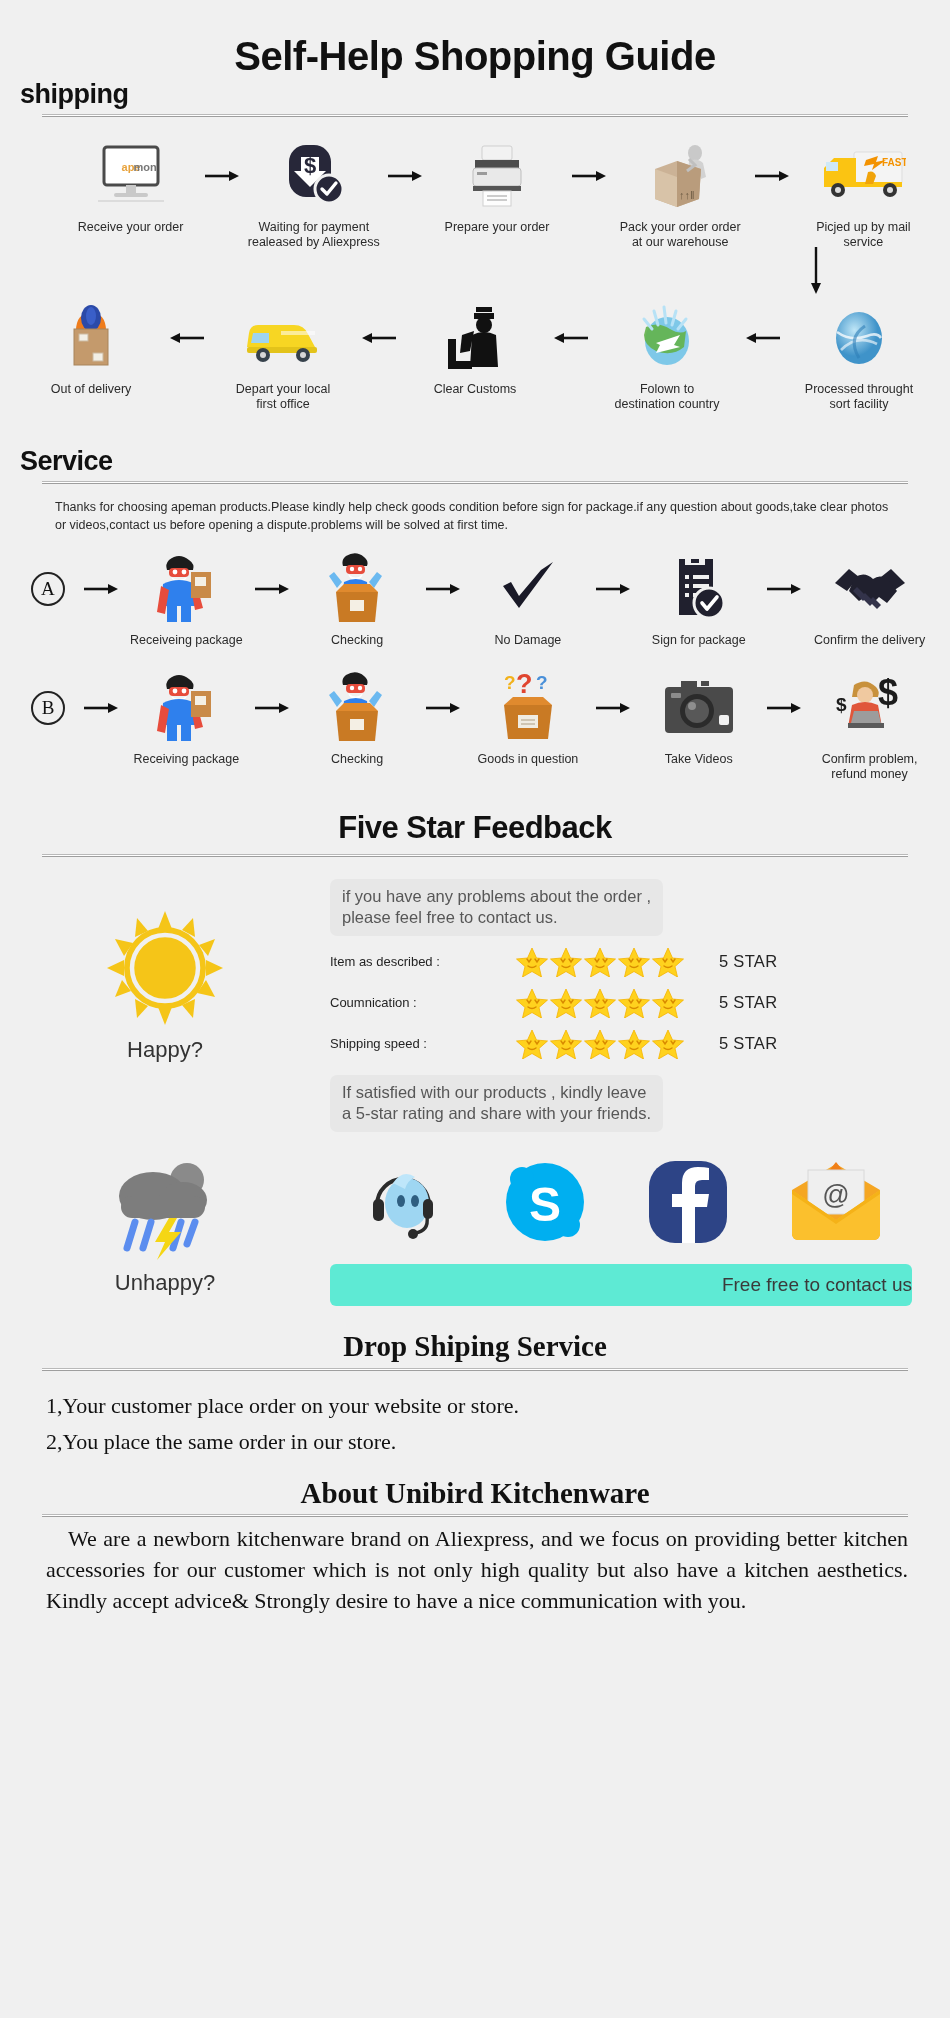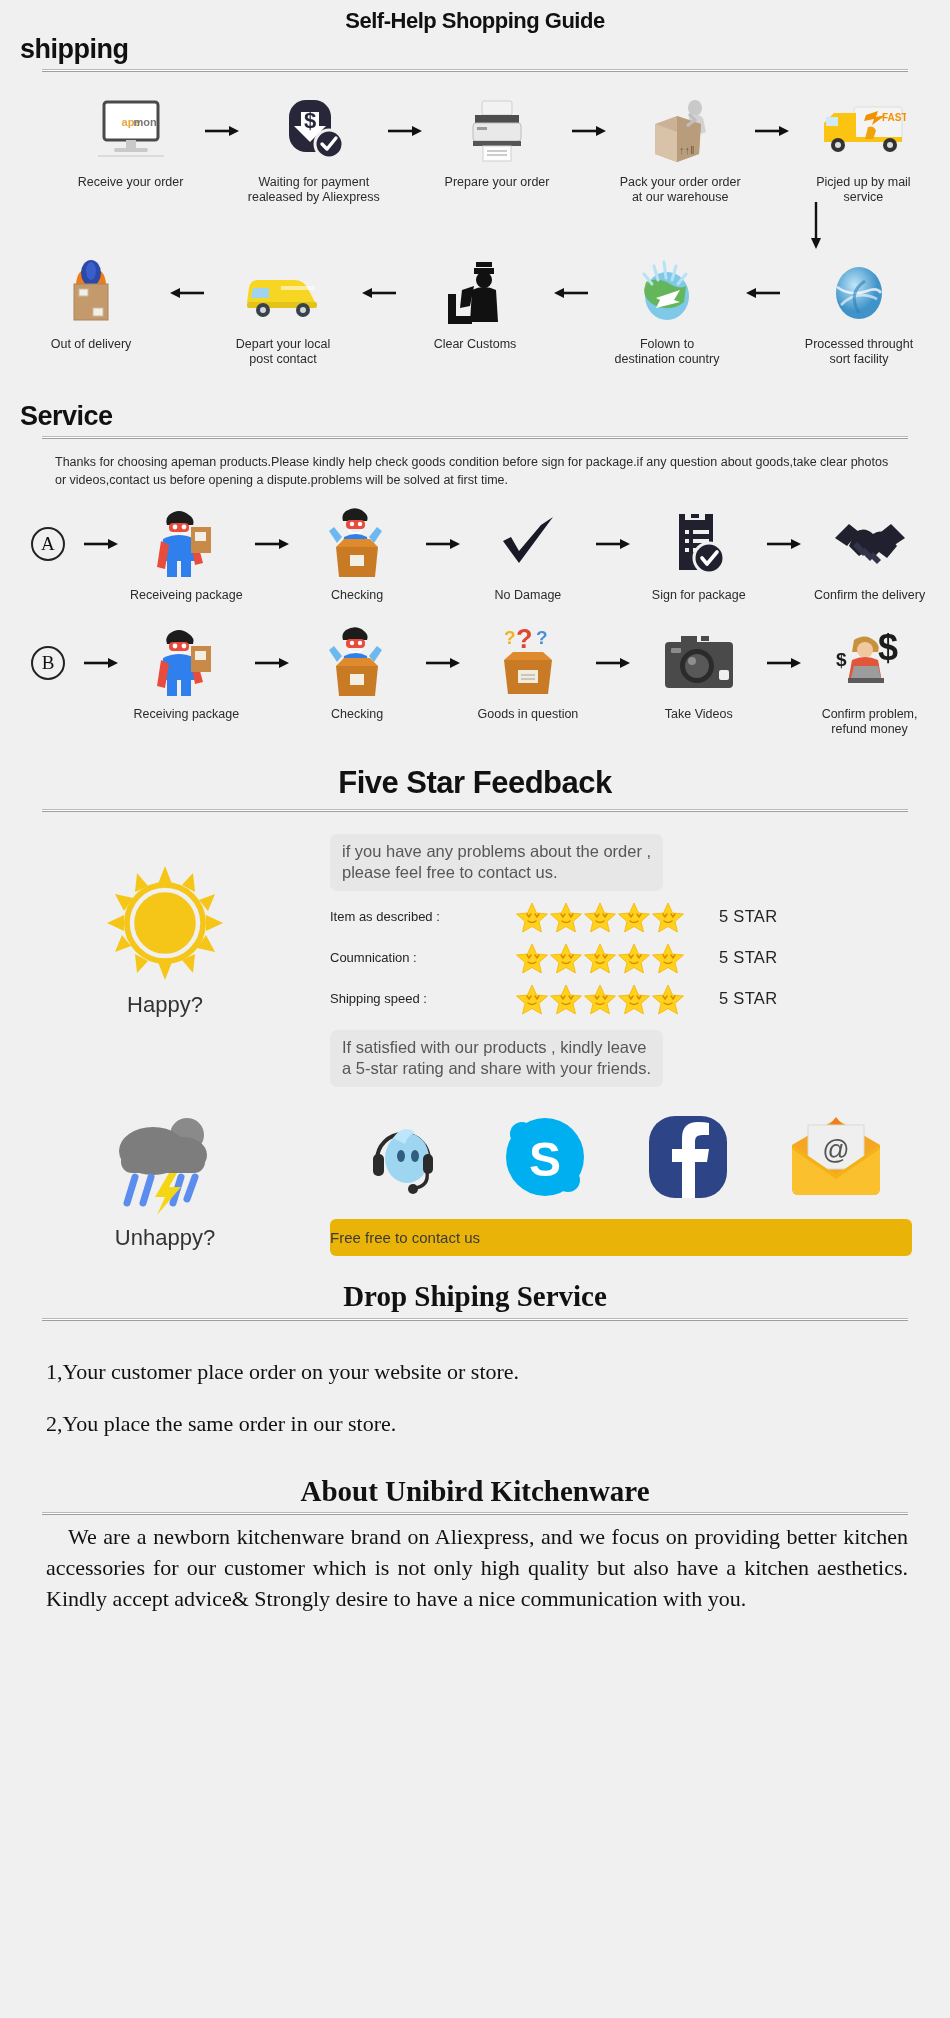--- a/index.html
+++ b/index.html
@@ -11,24 +11,24 @@
     font-family:"Liberation Sans", sans-serif;
     color:#1a1a1a;
     width:950px;
     position:relative;
     overflow-x:hidden;
   }
 
   
   .main-title{
     text-align:center;
-    font-size:22px;
+    font-size:40px;
     font-weight:bold;
     letter-spacing:-0.5px;
-    padding-top:8px;
+    padding-top:34px;
     color:#111;
   }
   .sec-head{
     font-size:27px;
     font-weight:bold;
     padding-left:20px;
     color:#111;
     letter-spacing:-0.5px;
   }
   .rule{
@@ -161,45 +161,45 @@
     padding-right:38px;
   }
   .icon-row{
     display:flex;
     align-items:center;
     justify-content:space-around;
     height:96px;
   }
   .contact-btn{
     margin-top:12px;
-    background:#eab308;
+    background:#5eead4;
     border-radius:6px;
-    text-align:left;
-    font-size:15px;
+    text-align:right;
+    font-size:19px;
     color:#3a3a3a;
     padding:10px 0;
   }
 
   
   .serif-title{
     text-align:center;
     font-family:"Liberation Serif", serif;
     font-weight:bold;
     font-size:29px;
     color:#111;
     padding-top:16px;
   }
   .ds-list{
     font-family:"Liberation Serif", serif;
     font-size:22px;
     color:#111;
     padding:10px 42px 0 46px;
     line-height:1.0;
   }
-  .ds-list p{margin:30px 0;}
+  .ds-list p{margin:14px 0;}
 
   .about-body{
     font-family:"Liberation Serif", serif;
     font-size:22px;
     line-height:1.42;
     color:#111;
     padding:6px 42px 16px 46px;
     text-align:justify;
     text-indent:22px;
   }
@@ -356,21 +356,21 @@
         <path d="M12 22 h16 v10 H10z" fill="#9fd4ef"></path>
         <rect x="6" y="36" width="70" height="6" rx="2" fill="#E3C31A"></rect>
         <rect x="40" y="20" width="34" height="4" fill="#fff" opacity=".55"></rect>
         <circle cx="22" cy="44" r="7" fill="#37424c"></circle>
           <circle cx="22" cy="44" r="3" fill="#d6d6d6"></circle>
         <circle cx="62" cy="44" r="7" fill="#37424c"></circle>
           <circle cx="62" cy="44" r="3" fill="#d6d6d6"></circle>
       </svg>
     </div>
     <div class="cap" style="white-space:pre-line">Depart your local
-post contact</div>
+first office</div>
   </div>
   <div class="arrow">
     <svg width="34" height="12">
         <line x1="10" y1="6" x2="34" y2="6" stroke="#111" stroke-width="2.6"></line>
         <polygon points="10,1 0,6 10,11" fill="#111"></polygon>
       </svg>
   </div>
 
   <div class="node">
     <div class="art">

